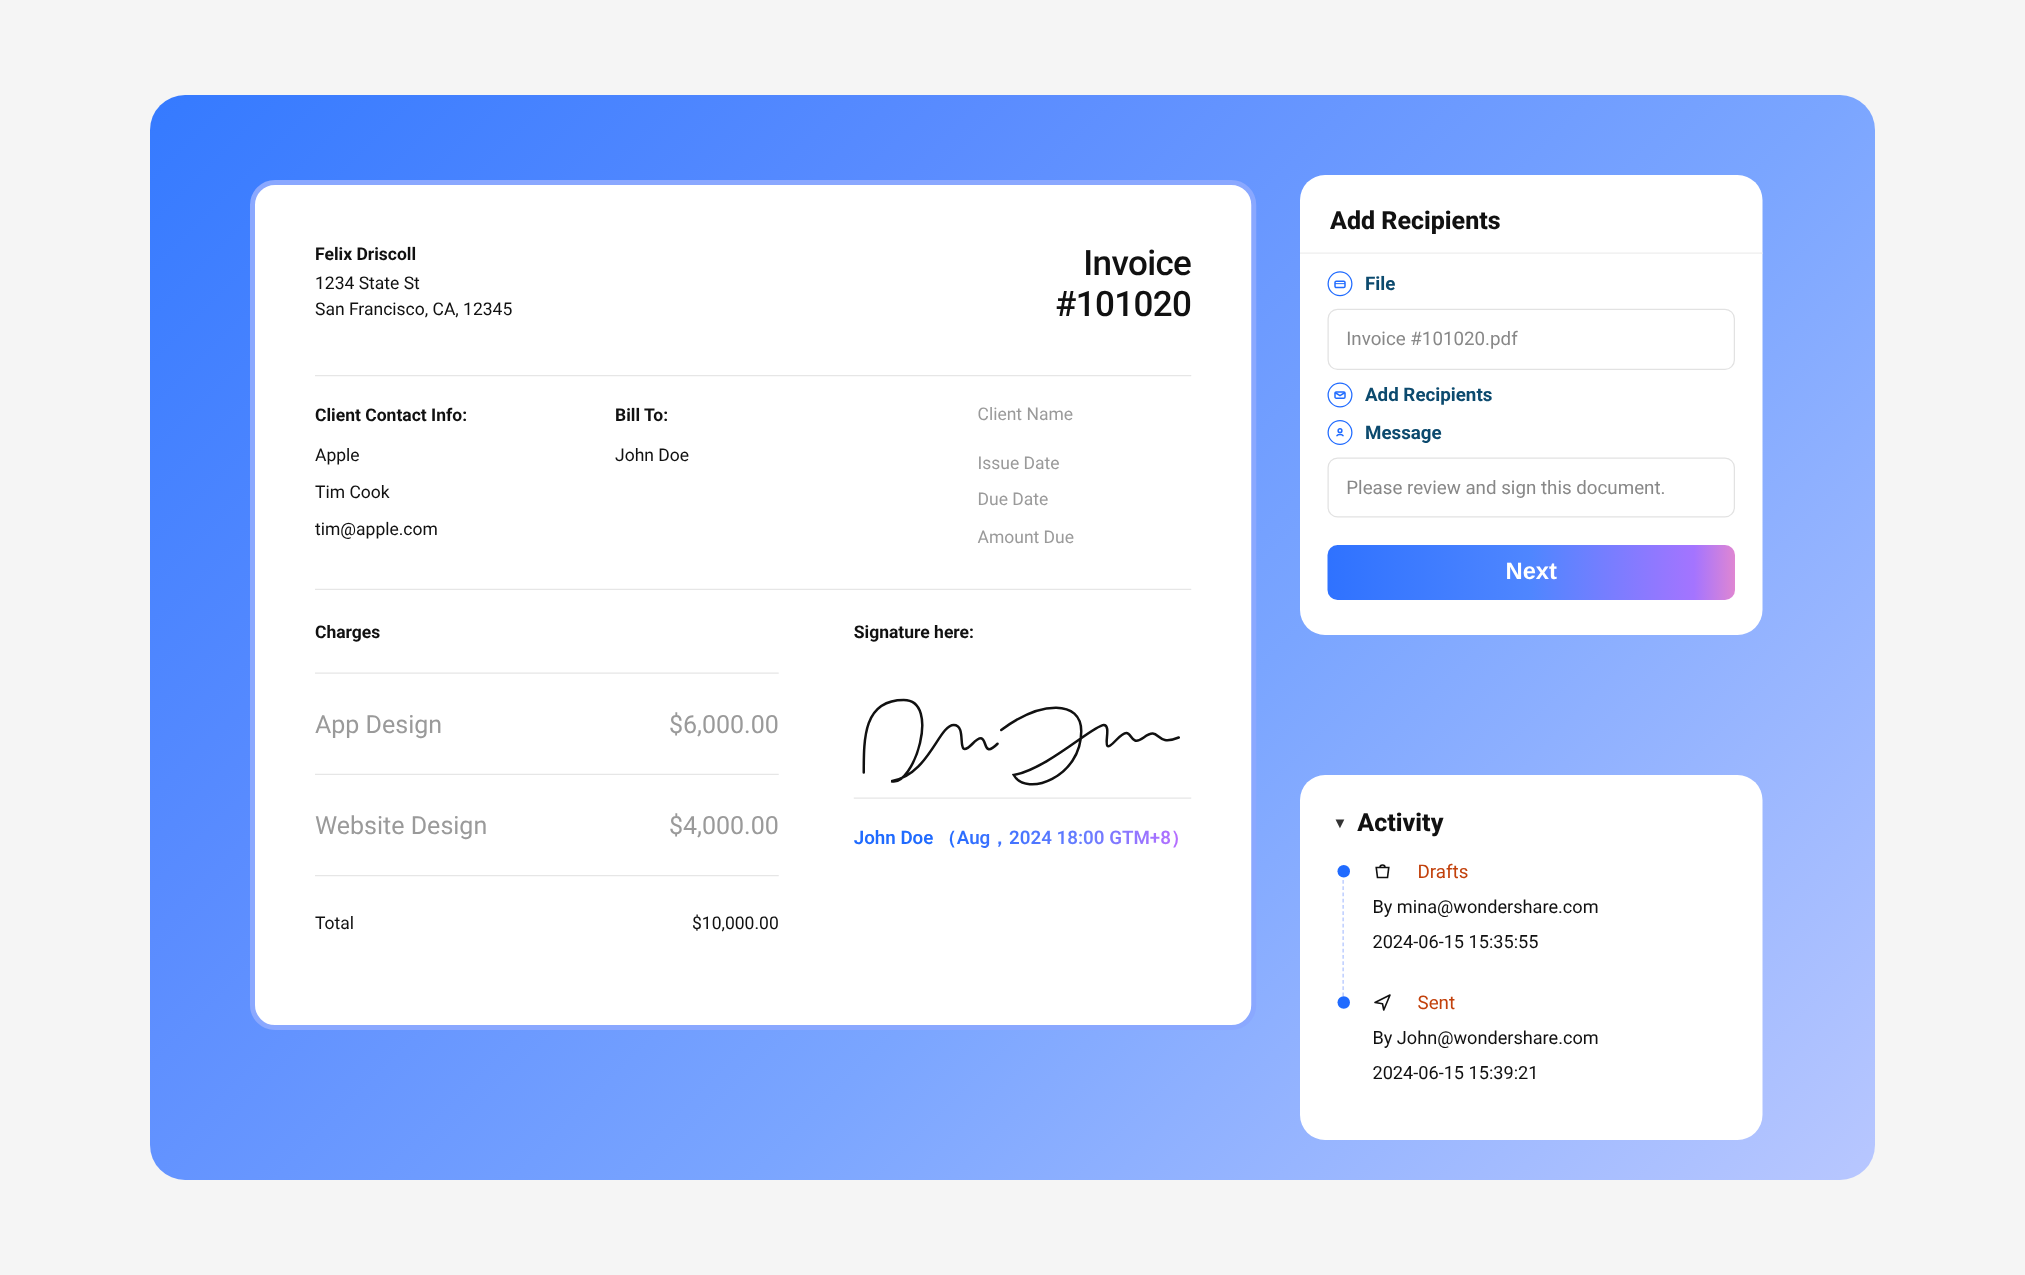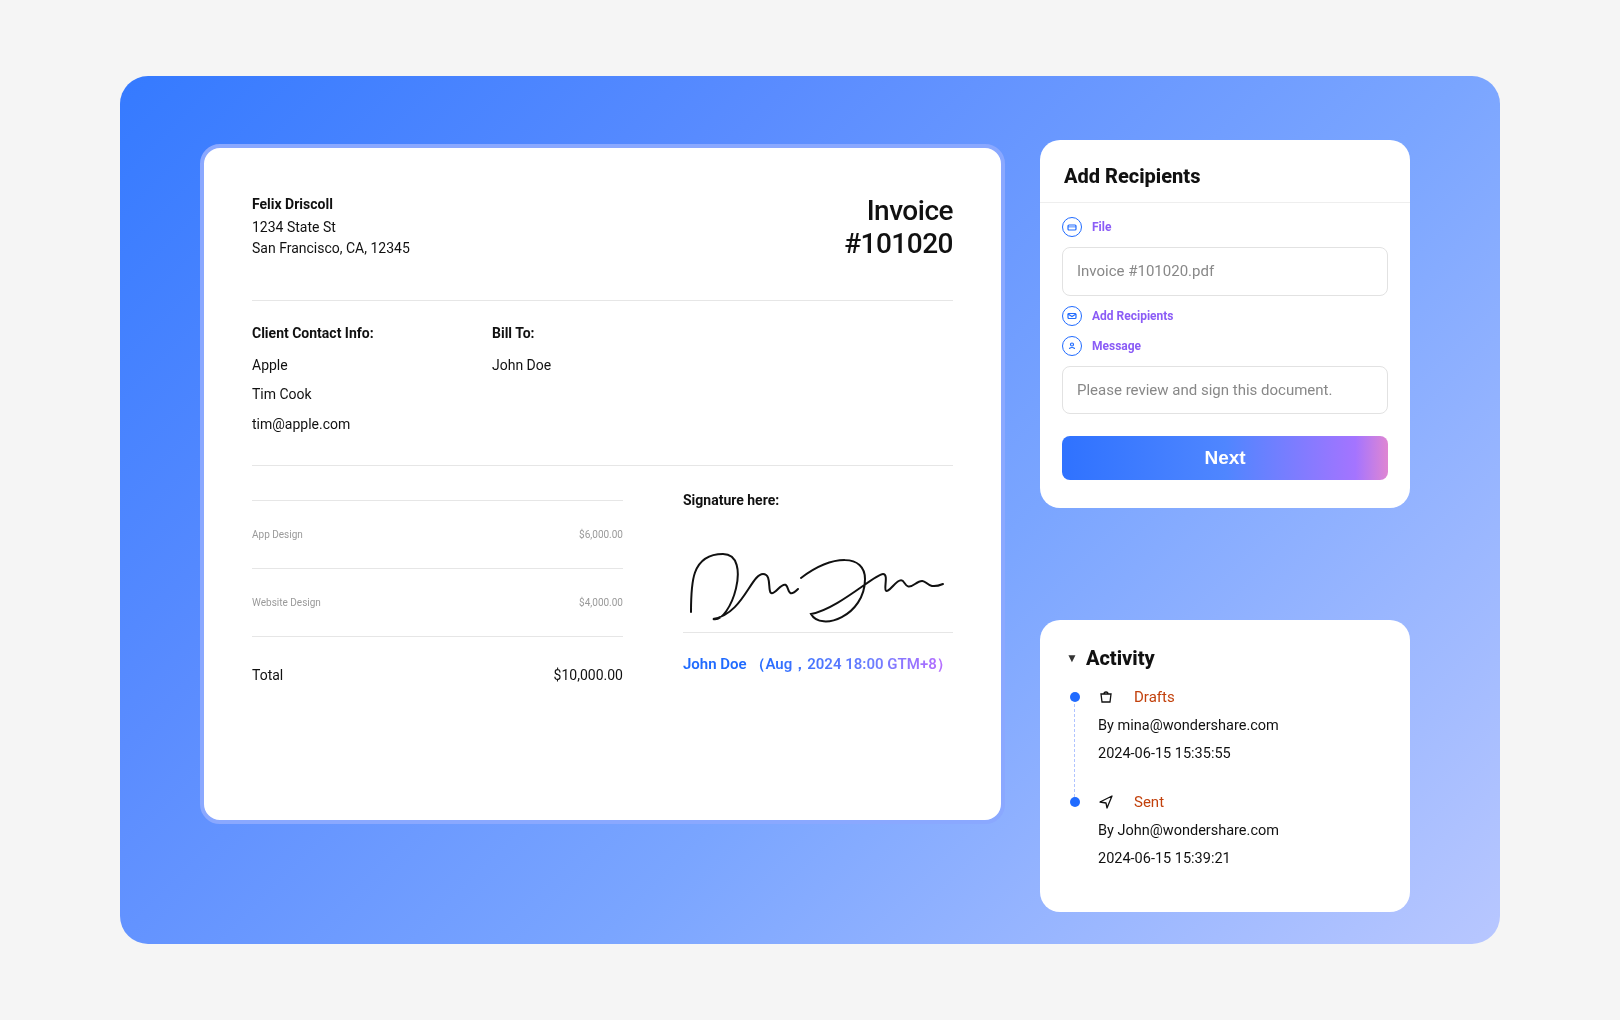--- a/index.html
+++ b/index.html
@@ -60,21 +60,21 @@
   .muted { font-size: 14px; color: #9a9a9a; line-height: 2.1; }
 
   .bottom-row { display: flex; gap: 60px; padding-top: 6px; }
   .charges-block { width: 375px; }
   .sig-block { flex: 1; }
   .charges-head { font-weight: 700; font-size: 14px; color: #111; padding-bottom: 16px; }
   .sig-head { font-weight: 700; font-size: 14px; color: #111; padding-bottom: 16px; }
   .charge-hr { border: none; border-top: 1px solid #e6e6e6; margin: 8px 0; }
   .charge-row {
     display: flex; justify-content: space-between;
-    font-size: 10px; color: #9a9a9a;
+    font-size: 20px; color: #9a9a9a;
     padding: 20px 0;
   }
   .total-row {
     display: flex; justify-content: space-between;
     font-size: 14px; color: #111;
     padding-top: 22px;
   }
   .signature-area {
     height: 100px;
     display: flex;
@@ -106,21 +106,21 @@
     border-radius: 20px;
     padding: 18px 22px 28px 22px;
   }
   .recip-title {
     font-size: 20px; font-weight: 800; color: #111;
     padding: 6px 2px 14px 2px;
   }
   .recip-hr { border: none; border-top: 1px solid #eee; margin: 0 -22px 14px -22px; }
   .field-label {
     display: flex; align-items: center; gap: 10px;
-    font-size: 12px; font-weight: 700; color: #8b5cf6;
+    font-size: 15px; font-weight: 700; color: #0c4a6e;
     margin-bottom: 10px; margin-top: 10px;
   }
   .icon-circle {
     width: 20px; height: 20px;
     border: 1.5px solid #206bff;
     border-radius: 50%;
     display: inline-flex; align-items: center; justify-content: center;
     color: #206bff;
     font-size: 10px;
   }
@@ -206,26 +206,33 @@
       <div class="col1">
         <div class="label-head">Client Contact Info:</div>
         <div class="val">Apple</div>
         <div class="val">Tim Cook</div>
         <div class="val">tim@apple.com</div>
       </div>
       <div class="col2">
         <div class="label-head">Bill To:</div>
         <div class="val">John Doe</div>
       </div>
+      <div class="col3">
+        <div class="muted" style="line-height:1; margin-bottom:18px;">Client Name</div>
+        <div class="muted">Issue Date</div>
+        <div class="muted">Due Date</div>
+        <div class="muted">Amount Due</div>
+      </div>
     </div>
 
     <hr class="hr">
 
     <div class="bottom-row">
       <div class="charges-block">
+        <div class="charges-head">Charges</div>
         <hr class="charge-hr">
         <div class="charge-row">
           <span>App Design</span>
           <span>$6,000.00</span>
         </div>
         <hr class="charge-hr">
         <div class="charge-row">
           <span>Website Design</span>
           <span>$4,000.00</span>
         </div>

